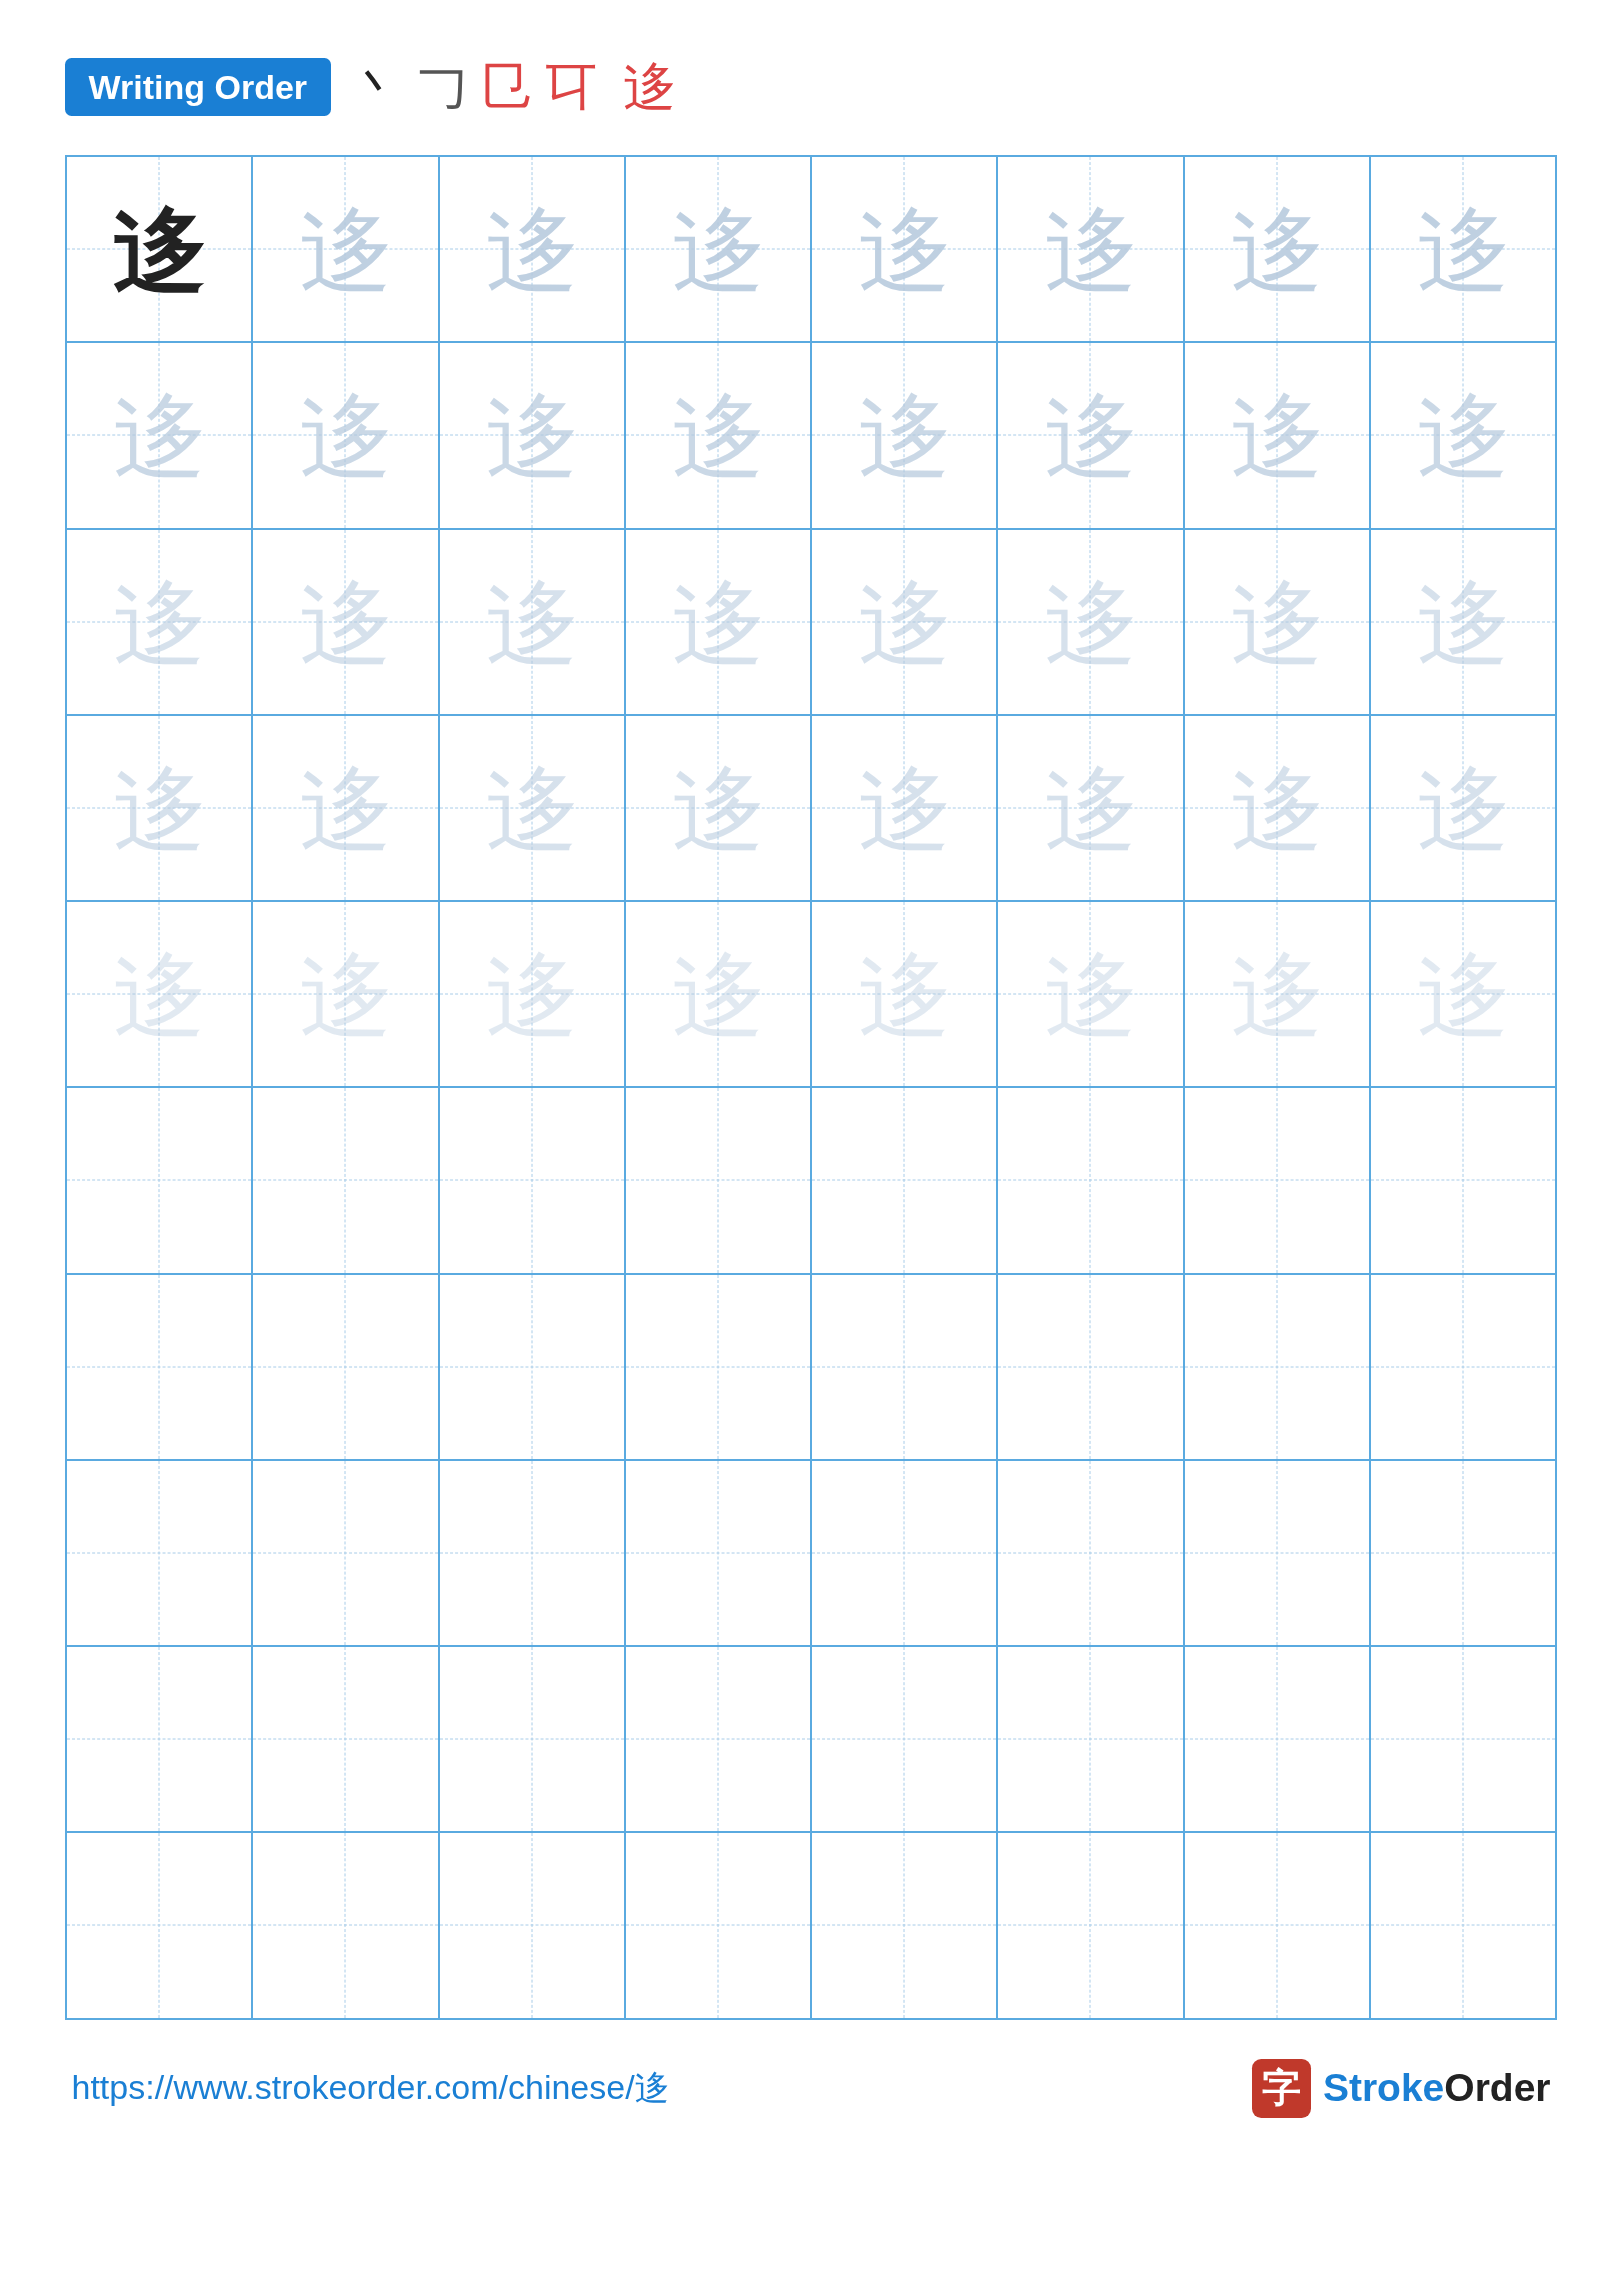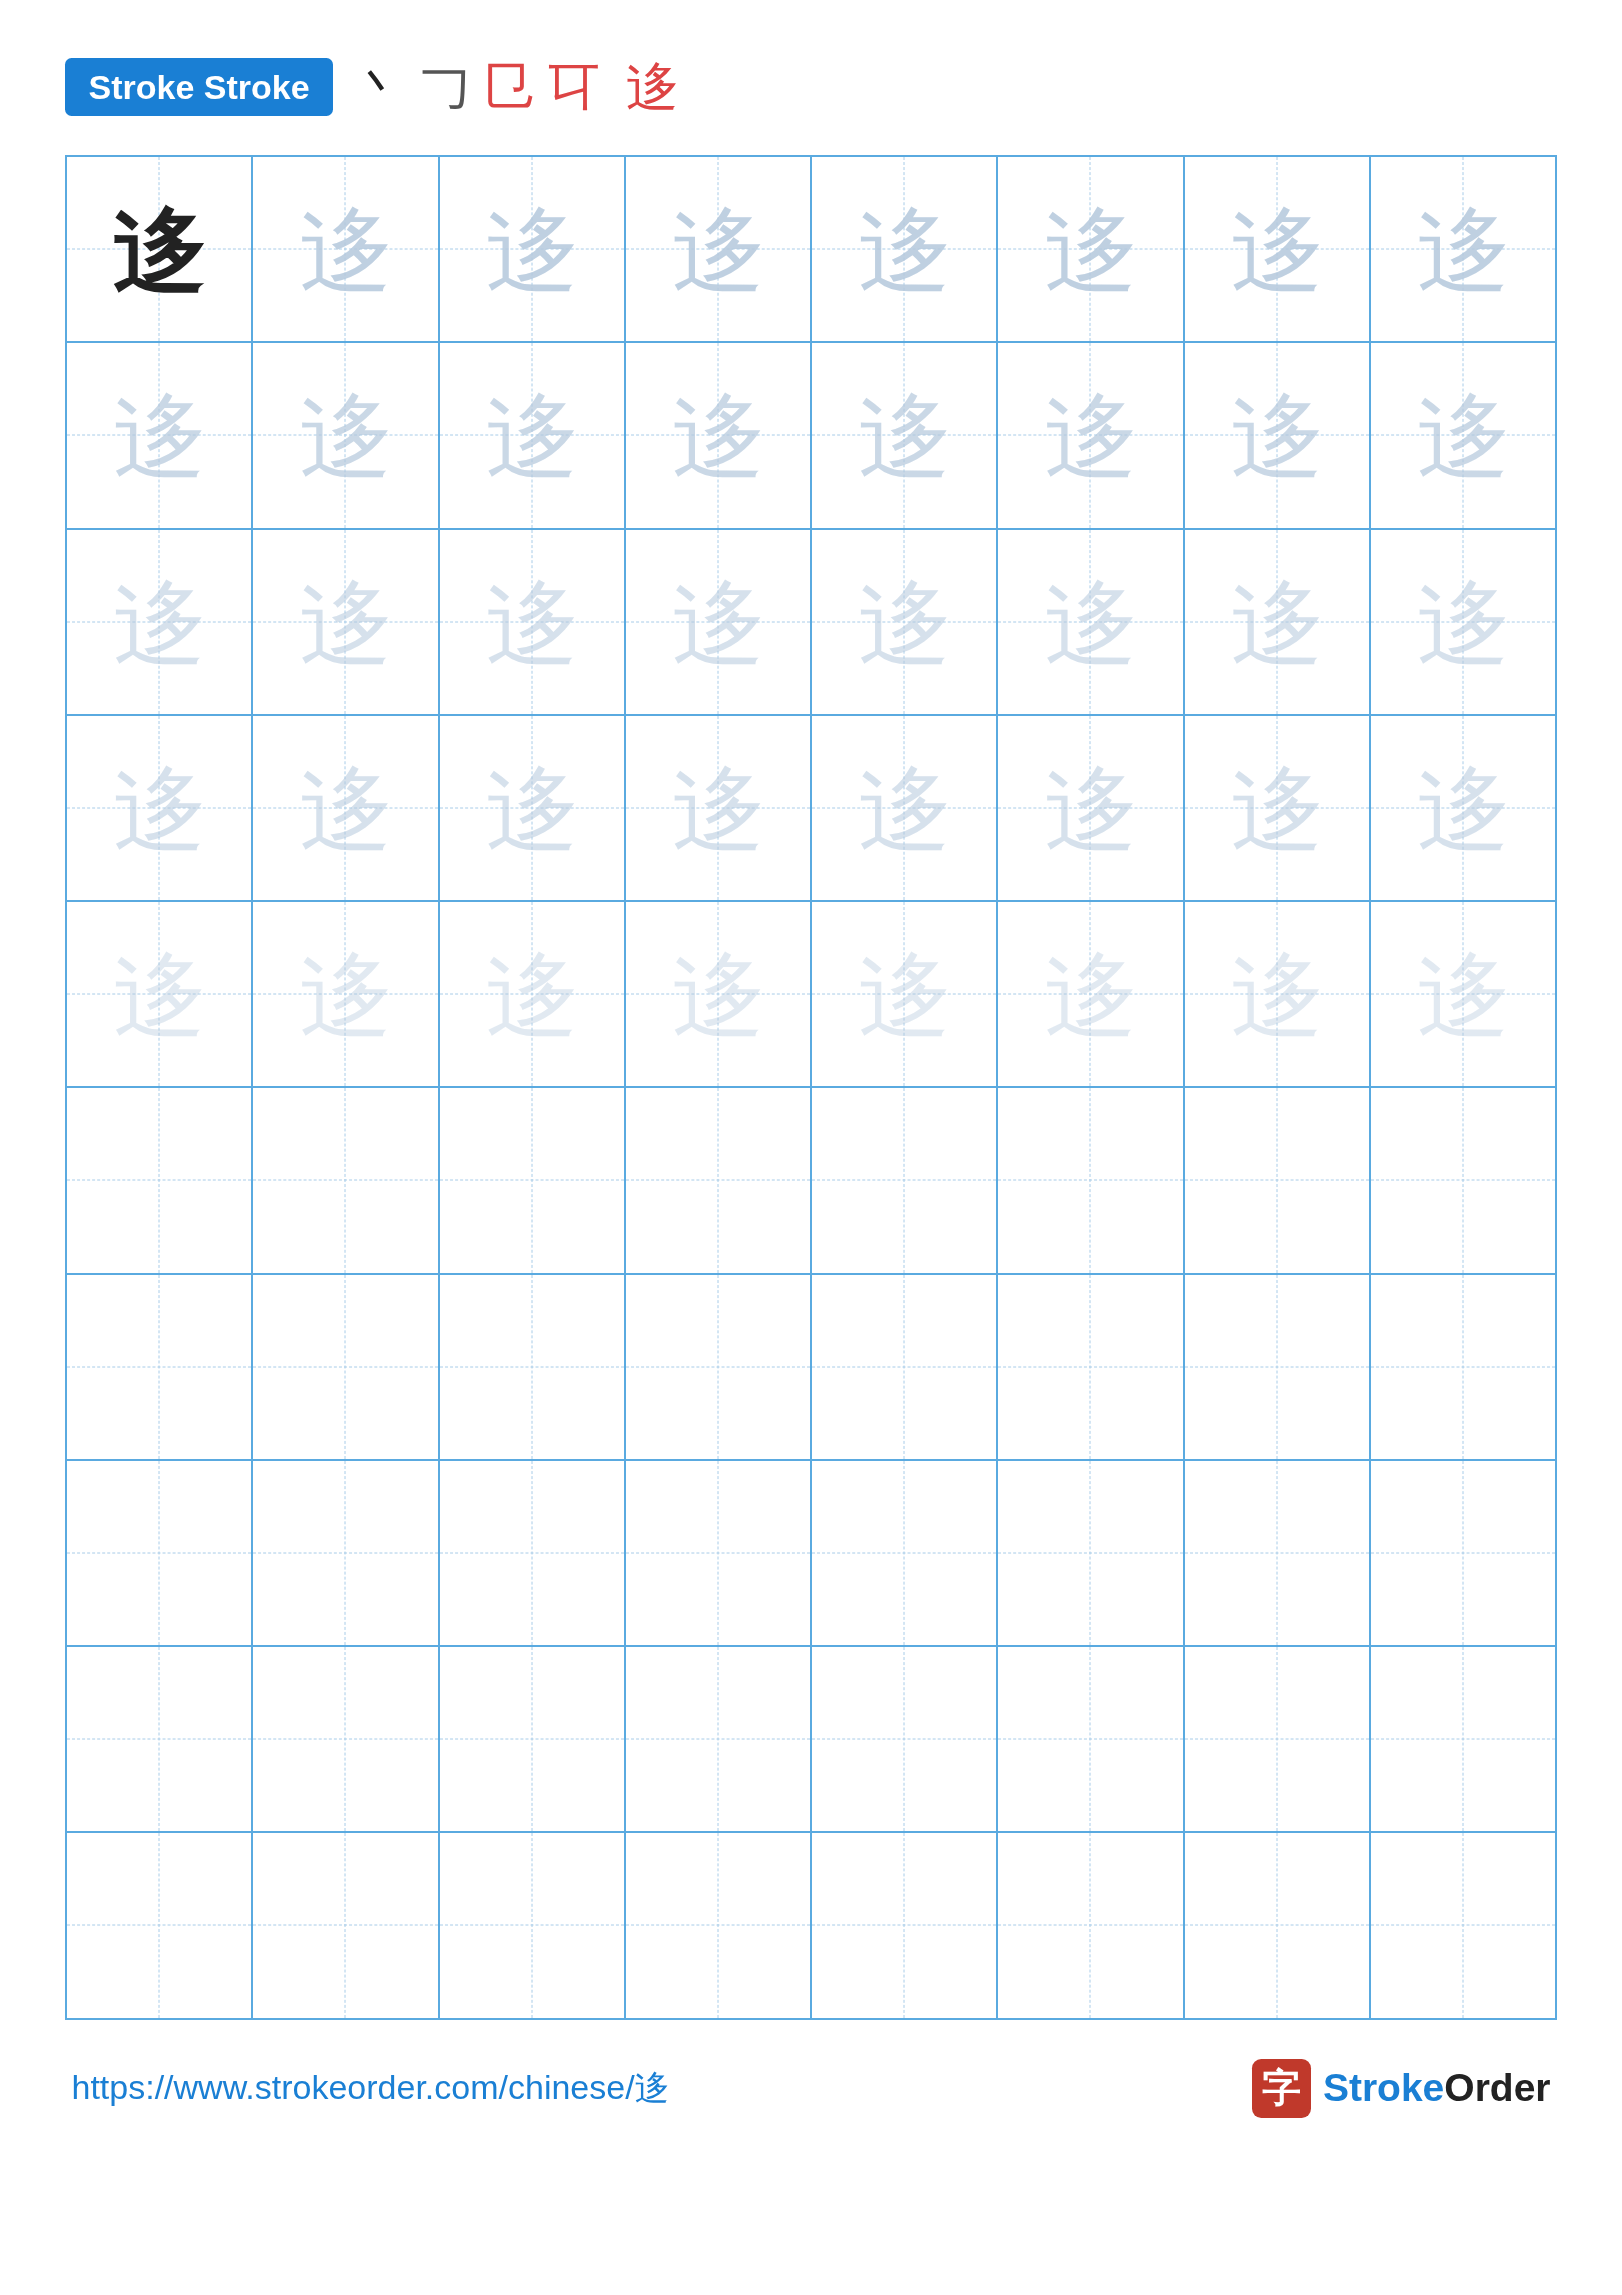--- a/index.html
+++ b/index.html
@@ -170,21 +170,21 @@
       color: #1a7fd4;
     }
   </style>
 </head>
 <body>
 
 <div class="page">
 
 
   <div class="stroke-order-row">
-    <div class="stroke-order-badge">Stroke Stroke</div>
+    <div class="stroke-order-badge">Writing Order</div>
     <div class="stroke-chars">
       <span class="stroke-char-1">丶</span>
       <span class="stroke-char-2">𠃌</span>
       <span class="stroke-char-3">㔾</span>
       <span class="stroke-char-4">㔿</span>
       <span class="stroke-char-5">𨒫</span>
       <span class="stroke-char-6">迻</span>
     </div>
   </div>
 

